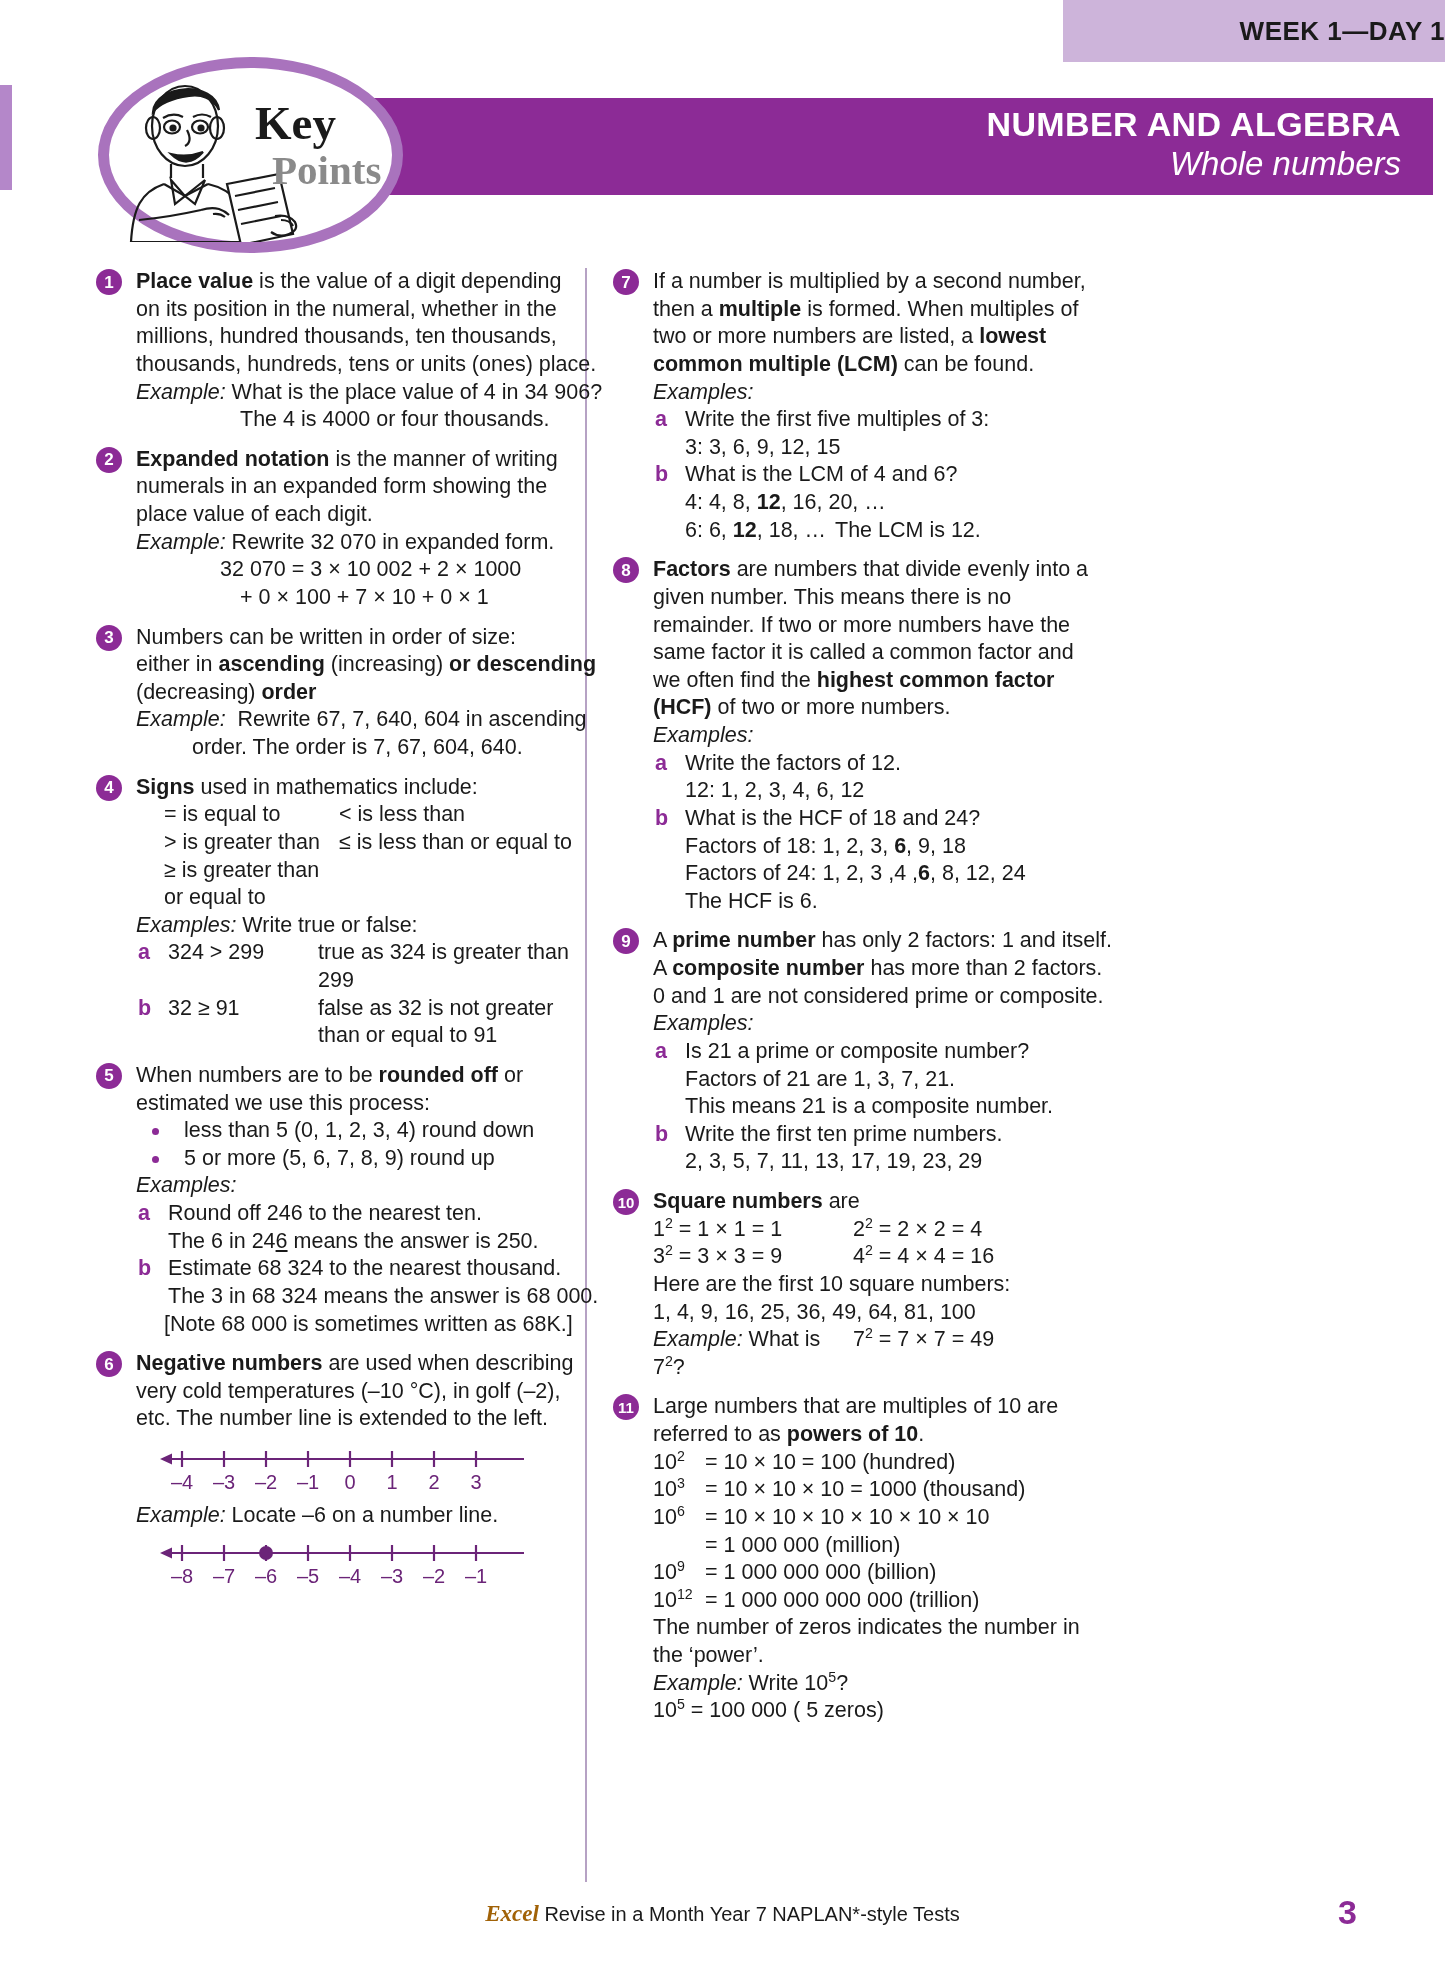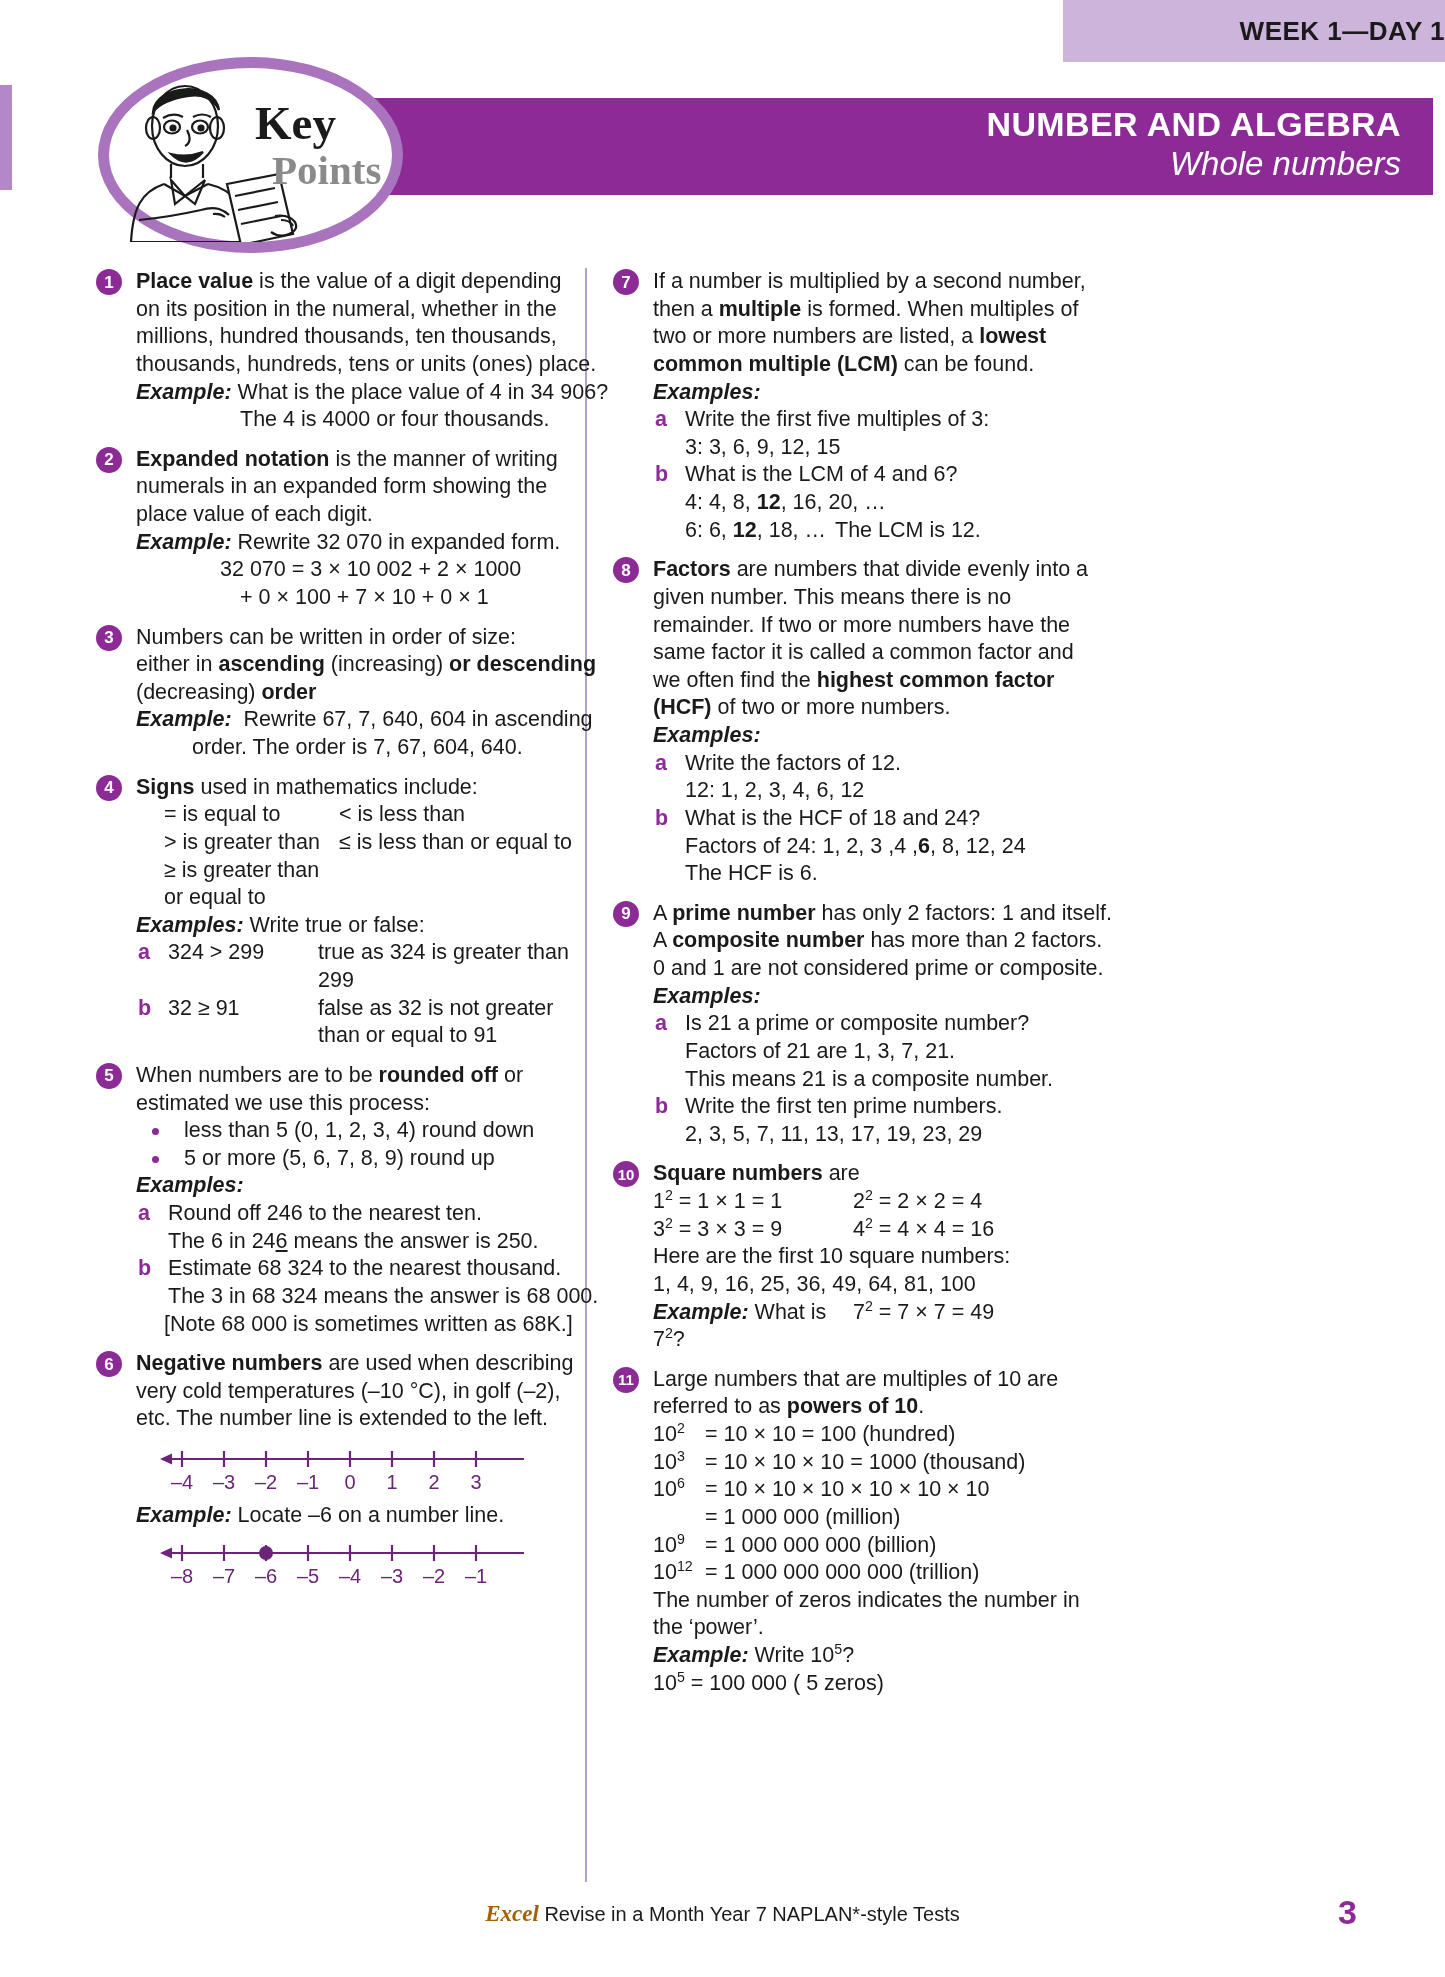--- a/index.html
+++ b/index.html
@@ -144,21 +144,21 @@
     display: flex;
     align-items: center;
     justify-content: center;
     line-height: 1;
   }
   .bullet-num.wide { font-size: 15px; }
 
   .ln { display: block; white-space: pre; }
   .ln.wrap { white-space: normal; }
   b { font-weight: bold; }
-  i { font-style: italic; font-weight: bold; }
+  i { font-style: italic; }
 
   
   .ind1 { padding-left: 28px; }
   .ind2 { padding-left: 56px; }
   .ind3 { padding-left: 84px; }
   .ind-ex { padding-left: 104px; }
 
   
   .sub {
     position: relative;
@@ -490,20 +490,21 @@
       <div class="ln"><b>(HCF)</b> of two or more numbers.</div>
       <div class="ln"><i>Examples:</i></div>
       <div class="sub">
         <span class="sub-letter">a</span>
         <div class="ln">Write the factors of 12.</div>
         <div class="ln">12: 1, 2, 3, 4, 6, 12</div>
       </div>
       <div class="sub">
         <span class="sub-letter">b</span>
         <div class="ln">What is the HCF of 18 and 24?</div>
+        <div class="ln">Factors of 18: 1, 2, 3, <b>6</b>, 9, 18</div>
         <div class="ln">Factors of 24: 1, 2, 3 ,4 ,<b>6</b>, 8, 12, 24</div>
         <div class="ln">The HCF is 6.</div>
       </div>
     </div>
     <div class="item">
       <div class="bullet-num">9</div>
       <div class="ln">A <b>prime number</b> has only 2 factors: 1 and itself.</div>
       <div class="ln">A <b>composite number</b> has more than 2 factors.</div>
       <div class="ln">0 and 1 are not considered prime or composite.</div>
       <div class="ln"><i>Examples:</i></div>

